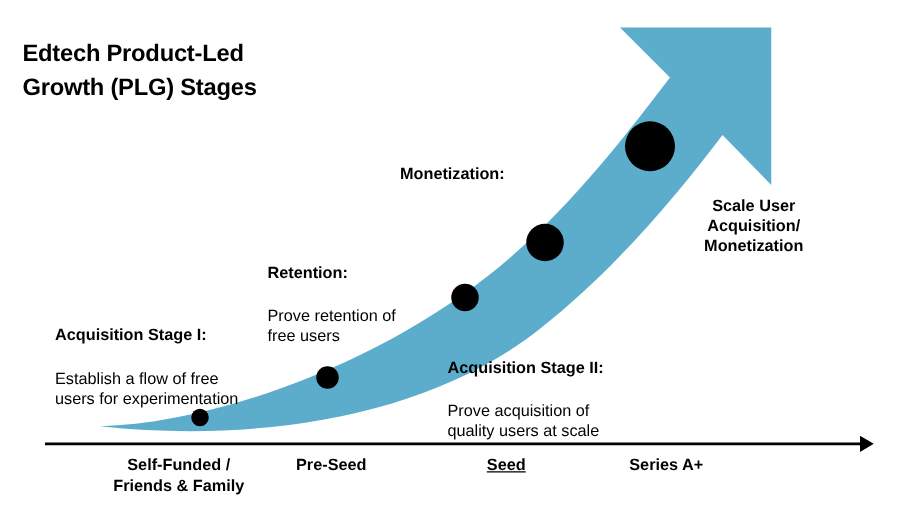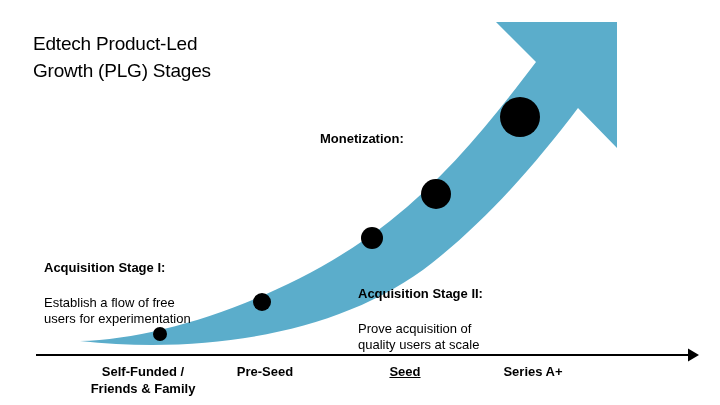--- a/index.html
+++ b/index.html
@@ -22,24 +22,24 @@
     top: 0;
     width: 720px;
     height: 405px;
   }
   .txt {
     position: absolute;
     white-space: pre-line;
     line-height: 1.22;
   }
   #page-title {
-    left: 33px;
+    left: 18px;
     top: 31px;
     font-size: 19px;
-    font-weight: normal;
+    font-weight: bold;
     line-height: 1.42;
     letter-spacing: -0.2px;
   }
   .stage-label {
   }
   .stage-label .head {
     display: block;
     font-weight: bold;
     font-size: 13px;
   }
@@ -111,30 +111,37 @@
   </svg>
 
   <div class="txt" id="page-title">Edtech Product-Led
 Growth (PLG) Stages</div>
 
   <div class="txt stage-label" id="label-acq1">
     <span class="head">Acquisition Stage I:</span>
     <span class="body">Establish a flow of free users for experimentation</span>
   </div>
 
+  <div class="txt stage-label" id="label-ret">
+    <span class="head">Retention:</span>
+    <span class="body">Prove retention of free users</span>
+  </div>
 
   <div class="txt stage-label" id="label-mon">
     <span class="head">Monetization:</span>
   </div>
 
   <div class="txt stage-label" id="label-acq2">
     <span class="head">Acquisition Stage II:</span>
     <span class="body">Prove acquisition of quality users at scale</span>
   </div>
 
+  <div class="txt" id="label-scale">
+    <span class="head">Scale User Acquisition/ Monetization</span>
+  </div>
 
   <div class="axis-tick" id="tick-0">Self-Funded /
 Friends &amp; Family</div>
   <div class="axis-tick" id="tick-1">Pre-Seed</div>
   <div class="axis-tick" id="tick-2">Seed</div>
   <div class="axis-tick" id="tick-3">Series A+</div>
 
 </div>
 
 </body></html>

